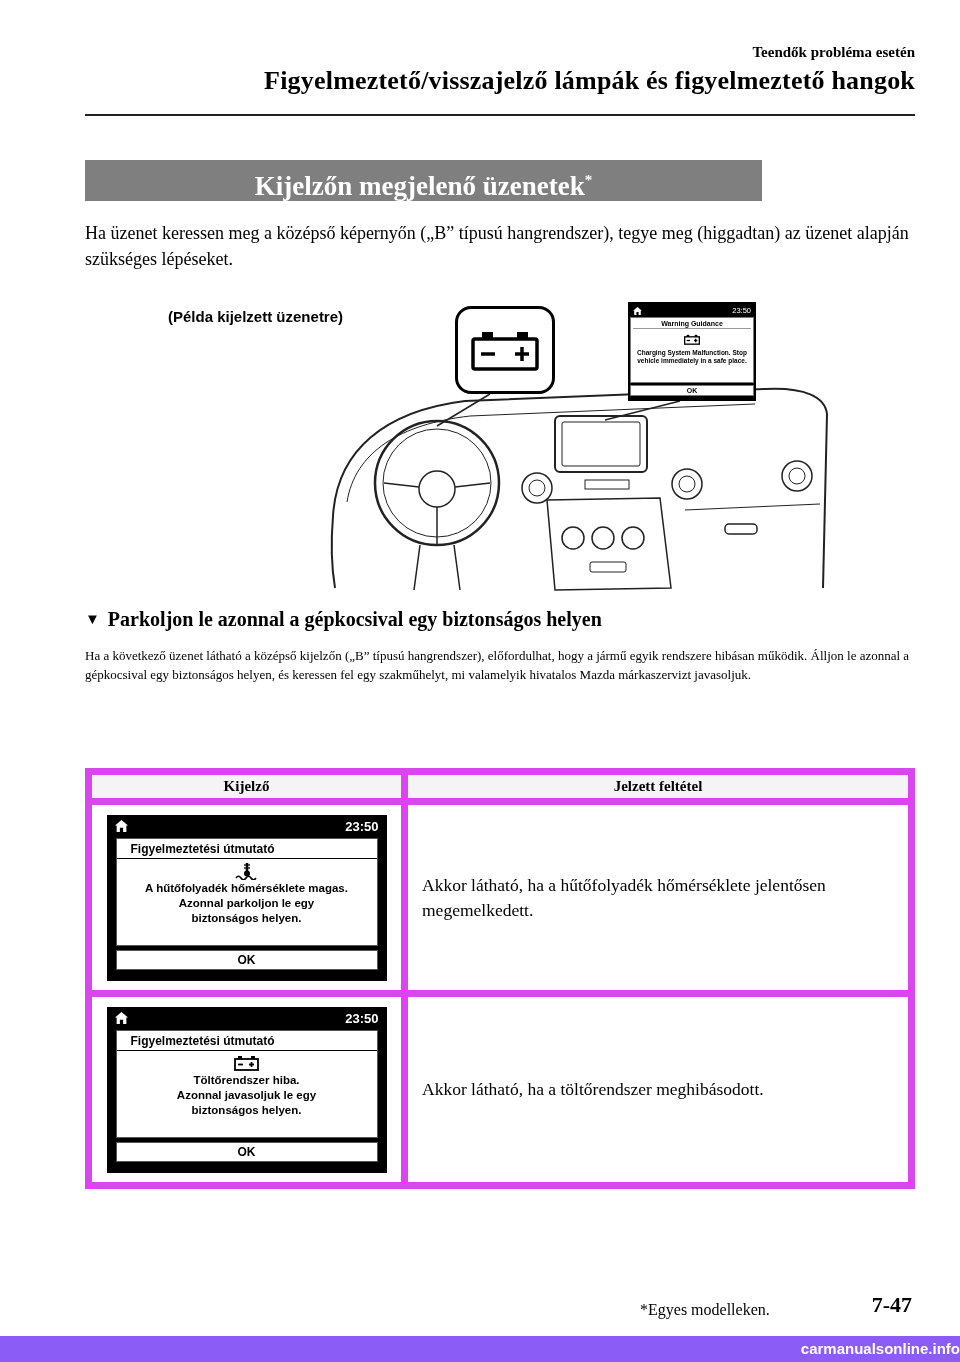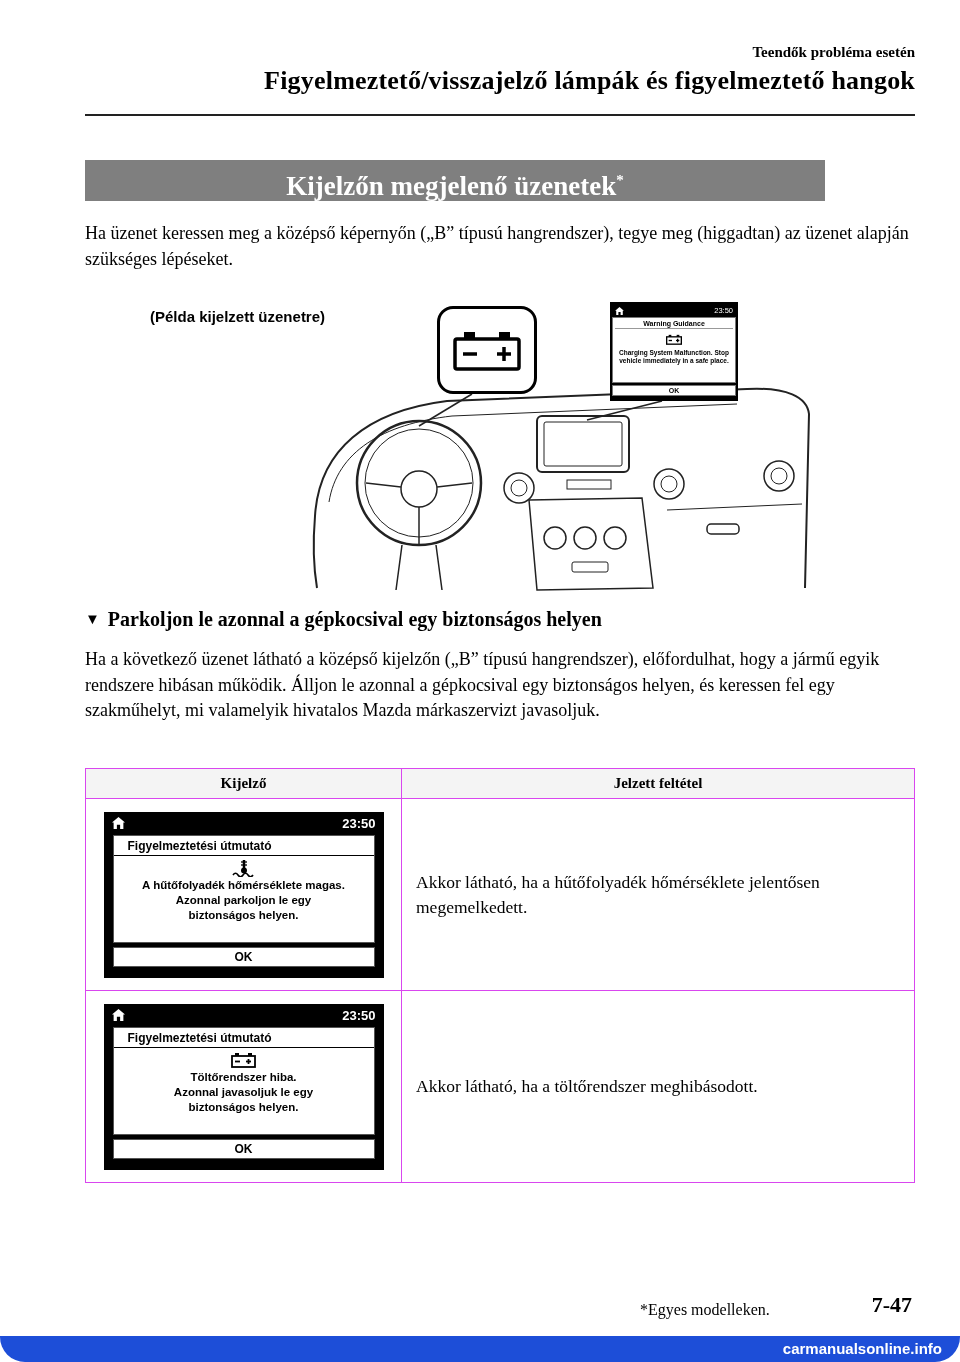--- a/index.html
+++ b/index.html
@@ -2,55 +2,54 @@
 <html><head>
 <meta charset="utf-8">
 <style>
   * { margin:0; padding:0; box-sizing:border-box; }
   html,body { background:#ffffff; }
   .page {
     position:relative; width:960px; height:1362px; margin:0 auto;
     background:#ffffff; color:#000;
     font-family:"Liberation Serif", serif;
     overflow:hidden;
-    border-radius:25px;
   }
   
   .breadcrumb {
     position:absolute; top:44px; right:45px;
     font-size:15px; font-weight:bold;
   }
   .page-title {
     position:absolute; top:66px; left:85px; width:830px;
     text-align:right; font-size:26px; font-weight:bold; letter-spacing:.2px;
   }
   .title-rule {
     position:absolute; top:114px; left:85px; width:830px;
     border-top:2px solid #222;
   }
   
   .banner {
-    position:absolute; top:160px; left:85px; width:740px; height:41px;
+    position:absolute; top:160px; left:85px; width:677px; height:41px;
     background:#7f7f7f; color:#fff;
     font-size:27px; font-weight:bold; text-align:center; line-height:41px;
   }
   .banner sup { font-size:15px; }
   .watermark-top {
     position:absolute; top:192px; left:0; width:100%; text-align:center;
     font-family:"Liberation Sans", sans-serif; font-size:28px;
     color:#2f9bdf; opacity:.92; text-shadow:0 0 2px #ffffff;
     pointer-events:none;
   }
   
   .intro {
     position:absolute; top:221px; left:85px; width:830px;
     font-size:18px; line-height:1.42;
   }
   
-  .illustration { position:absolute; top:298px; left:67px; width:830px; height:300px; }
+  .illustration { position:absolute; top:298px; left:85px; width:830px; height:300px; }
   .example-label {
     position:absolute; top:10px; left:83px;
     font-family:"Liberation Sans", sans-serif; font-weight:bold; font-size:15px;
   }
   .dash-svg { position:absolute; left:0; top:0; }
   .battery-callout {
     position:absolute; left:370px; top:8px; width:100px; height:88px;
     border:3px solid #000; border-radius:16px; background:#fff;
     display:flex; align-items:center; justify-content:center;
   }
@@ -64,28 +63,28 @@
   .mini-panel { background:#fff; border:1px solid #777; height:66px; padding:1px 2px; text-align:center; }
   .mini-title { font-size:7px; font-weight:bold; border-bottom:1px solid #999; padding:1px 0; }
   .mini-icon { margin-top:2px; }
   .mini-msg { font-size:6.5px; font-weight:bold; line-height:1.3; white-space:pre-line; }
   .mini-ok { background:#fff; border:1px solid #777; margin-top:2px; height:11px; line-height:10px; text-align:center; font-size:7px; font-weight:bold; }
   
   .subsection { position:absolute; top:608px; left:85px; font-size:20px; font-weight:bold; }
   .subsection .tri { font-size:15px; margin-right:8px; vertical-align:2px; }
   .para2 {
     position:absolute; top:647px; left:85px; width:830px;
-    font-size:18px; line-height:1.43;
+    font-size:13px; line-height:1.43;
   }
   
   .info-table {
     position:absolute; top:768px; left:85px; width:830px;
     border-collapse:collapse; table-layout:fixed;
   }
-  .info-table th, .info-table td { border:1px solid #d946ef; }
+  .info-table th, .info-table td { border:7px solid #d946ef; }
   .info-table th {
     height:30px; font-size:15px; font-weight:bold; background:#f4f4f4; text-align:center;
   }
   .col-display { width:316px; }
   .display-cell { height:192px; text-align:center; vertical-align:middle; }
   .cond-cell { padding:6px 14px; font-size:17.5px; line-height:1.4; vertical-align:middle; text-align:left; }
   
   .display {
     width:280px; height:166px; background:#000; margin:0 auto; text-align:left;
     font-family:"Liberation Sans", sans-serif; overflow:hidden;
@@ -95,23 +94,23 @@
   .disp-panel { background:#fff; margin:0 9px; border:1px solid #555; }
   .disp-title { font-size:12px; font-weight:bold; padding:3px 14px 2px; border-bottom:1px solid #000; }
   .disp-body { text-align:center; padding:3px 4px 19px; }
   .disp-icon { height:19px; }
   .disp-msg { font-size:11.5px; font-weight:bold; line-height:1.33; white-space:pre-line; }
   .disp-ok { background:#fff; margin:4px 9px 0; border:1px solid #555; text-align:center; font-size:12px; font-weight:bold; padding:2px 0; }
   
   .footnote { position:absolute; top:1301px; left:640px; font-size:16px; }
   .page-num { position:absolute; top:1292px; right:48px; font-size:22px; font-weight:bold; }
   .bottom-bar {
-    position:absolute; bottom:0; left:0; width:100%; height:26px; background:#1d4ed8;
+    position:absolute; bottom:0; left:0; width:100%; height:26px; background:#8b5cf6;
     color:#fff; font-family:"Liberation Sans", sans-serif; font-size:15px; font-weight:bold;
-    text-align:right; line-height:26px; padding-right:18px;
+    text-align:right; line-height:26px; 
   }
 </style>
 </head>
 <body>
 
 <div class="page">
 
   <div class="breadcrumb">Teendők probléma esetén</div>
   <div class="page-title">Figyelmeztető/visszajelző lámpák és figyelmeztető hangok</div>
   <div class="title-rule"></div>

